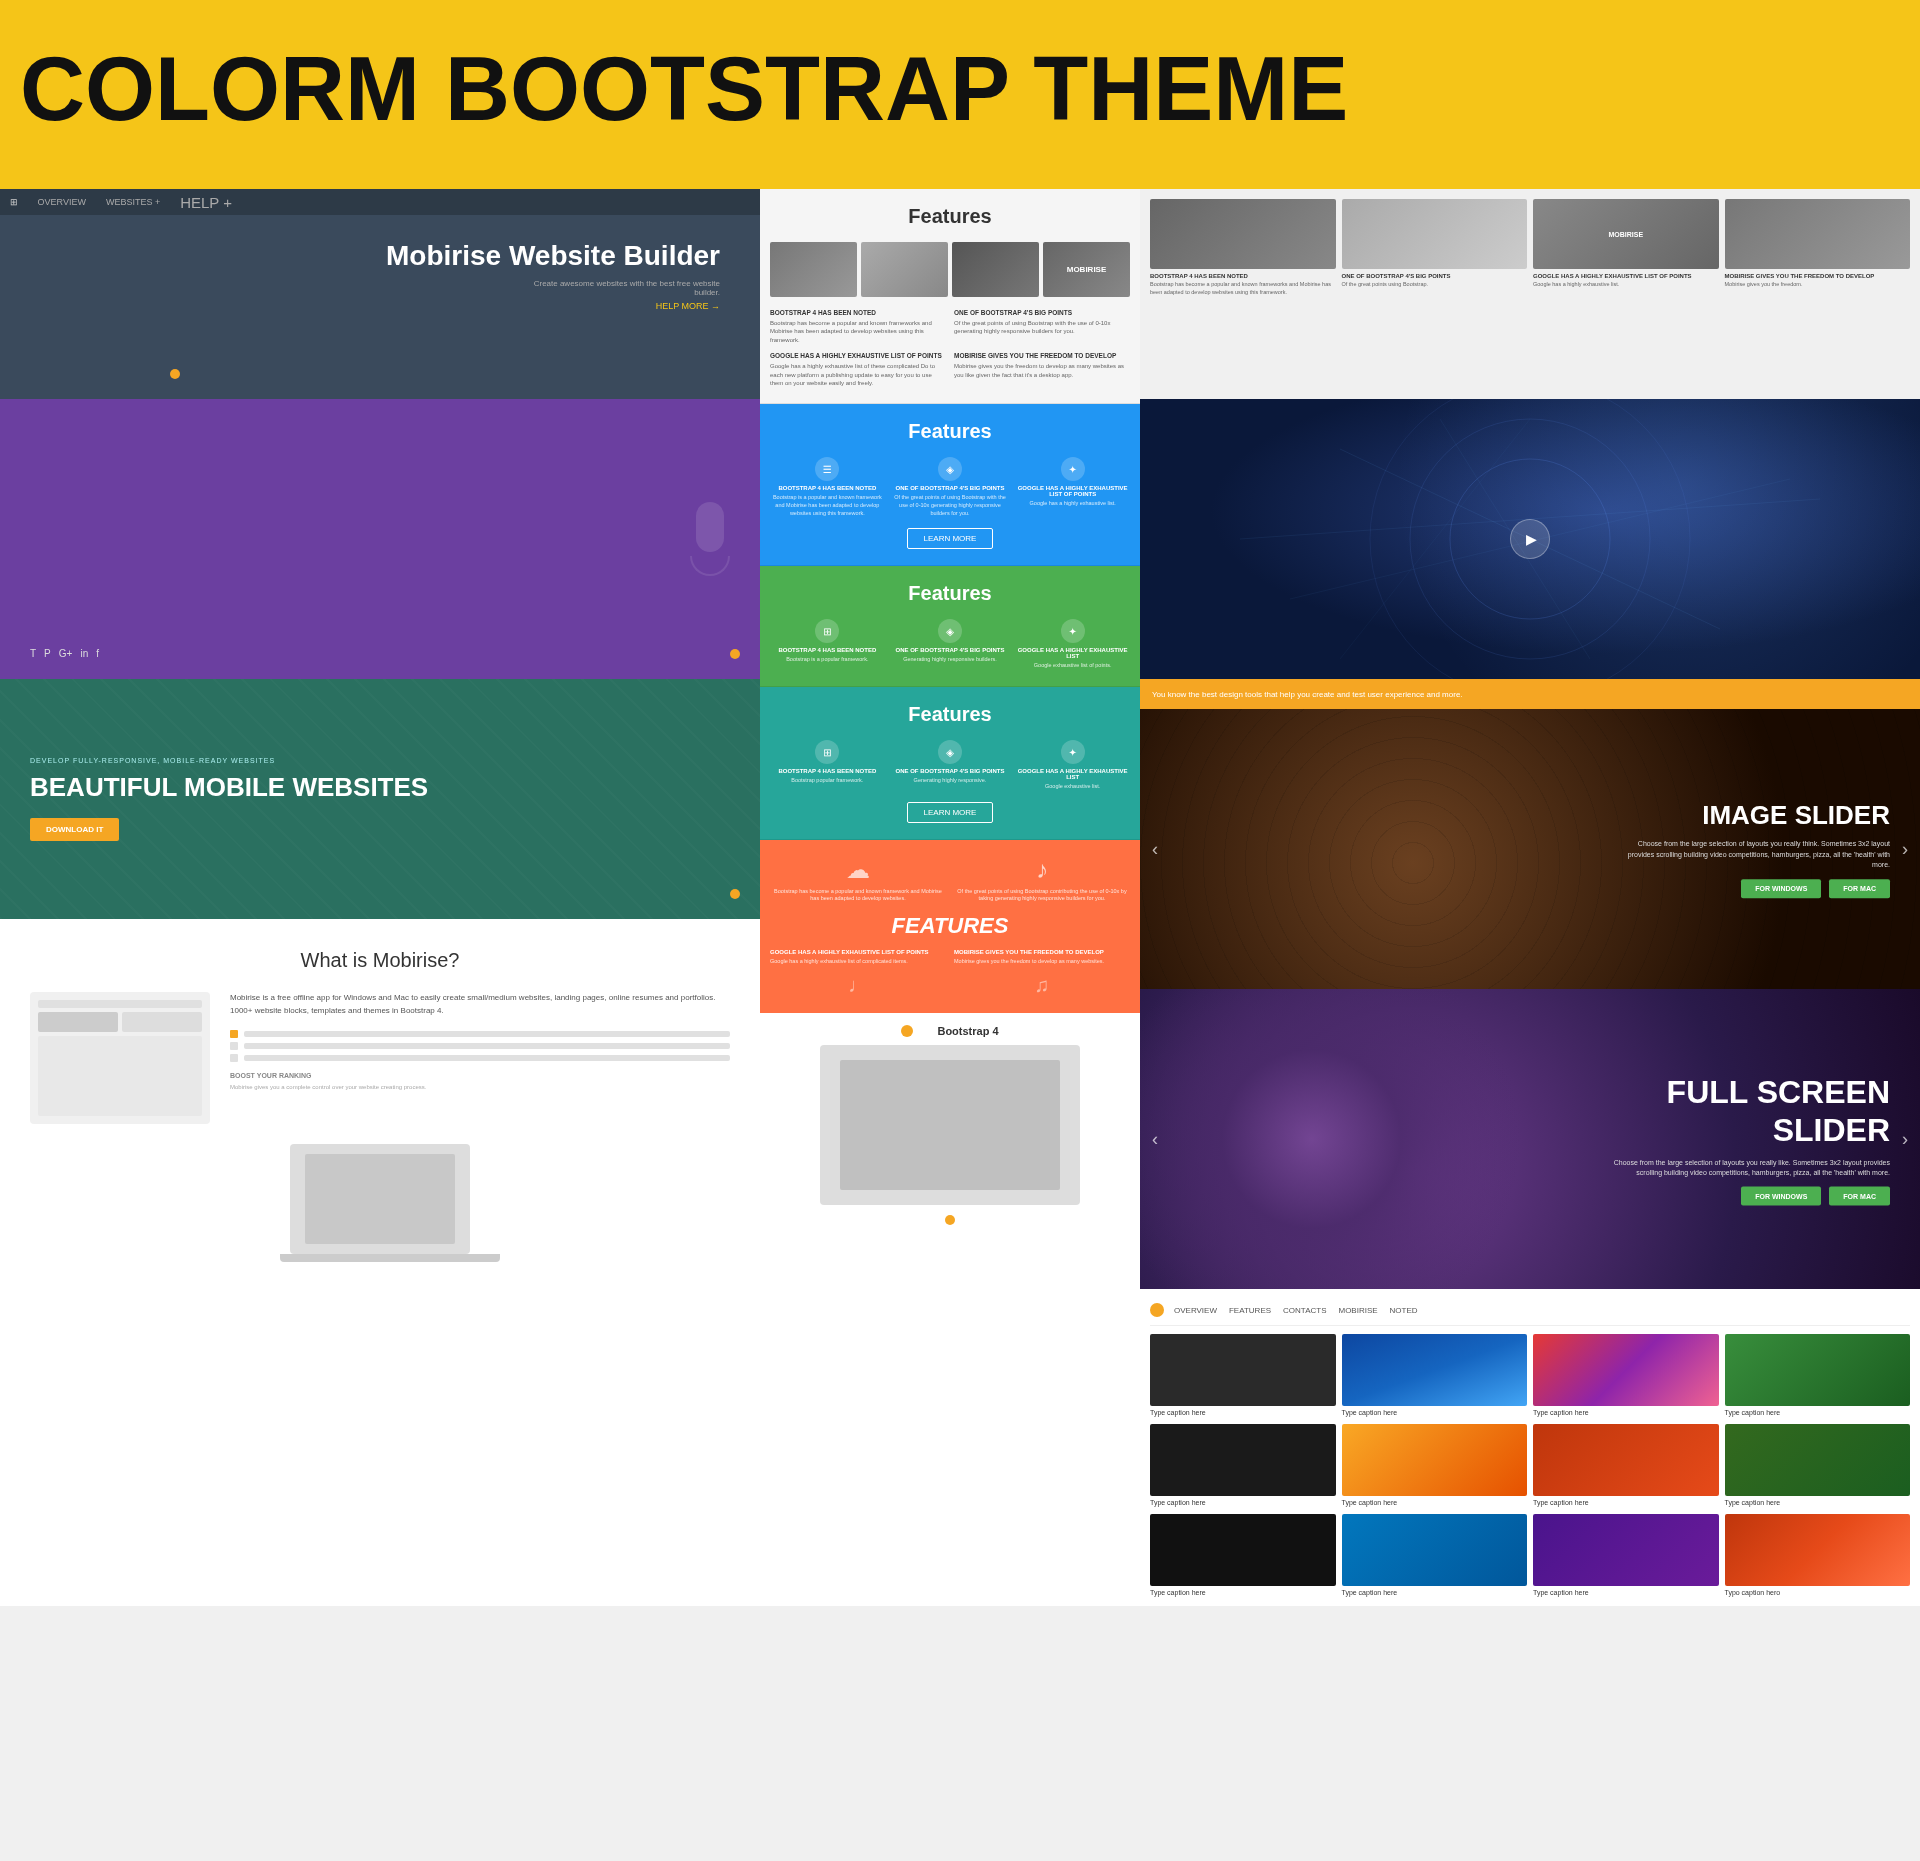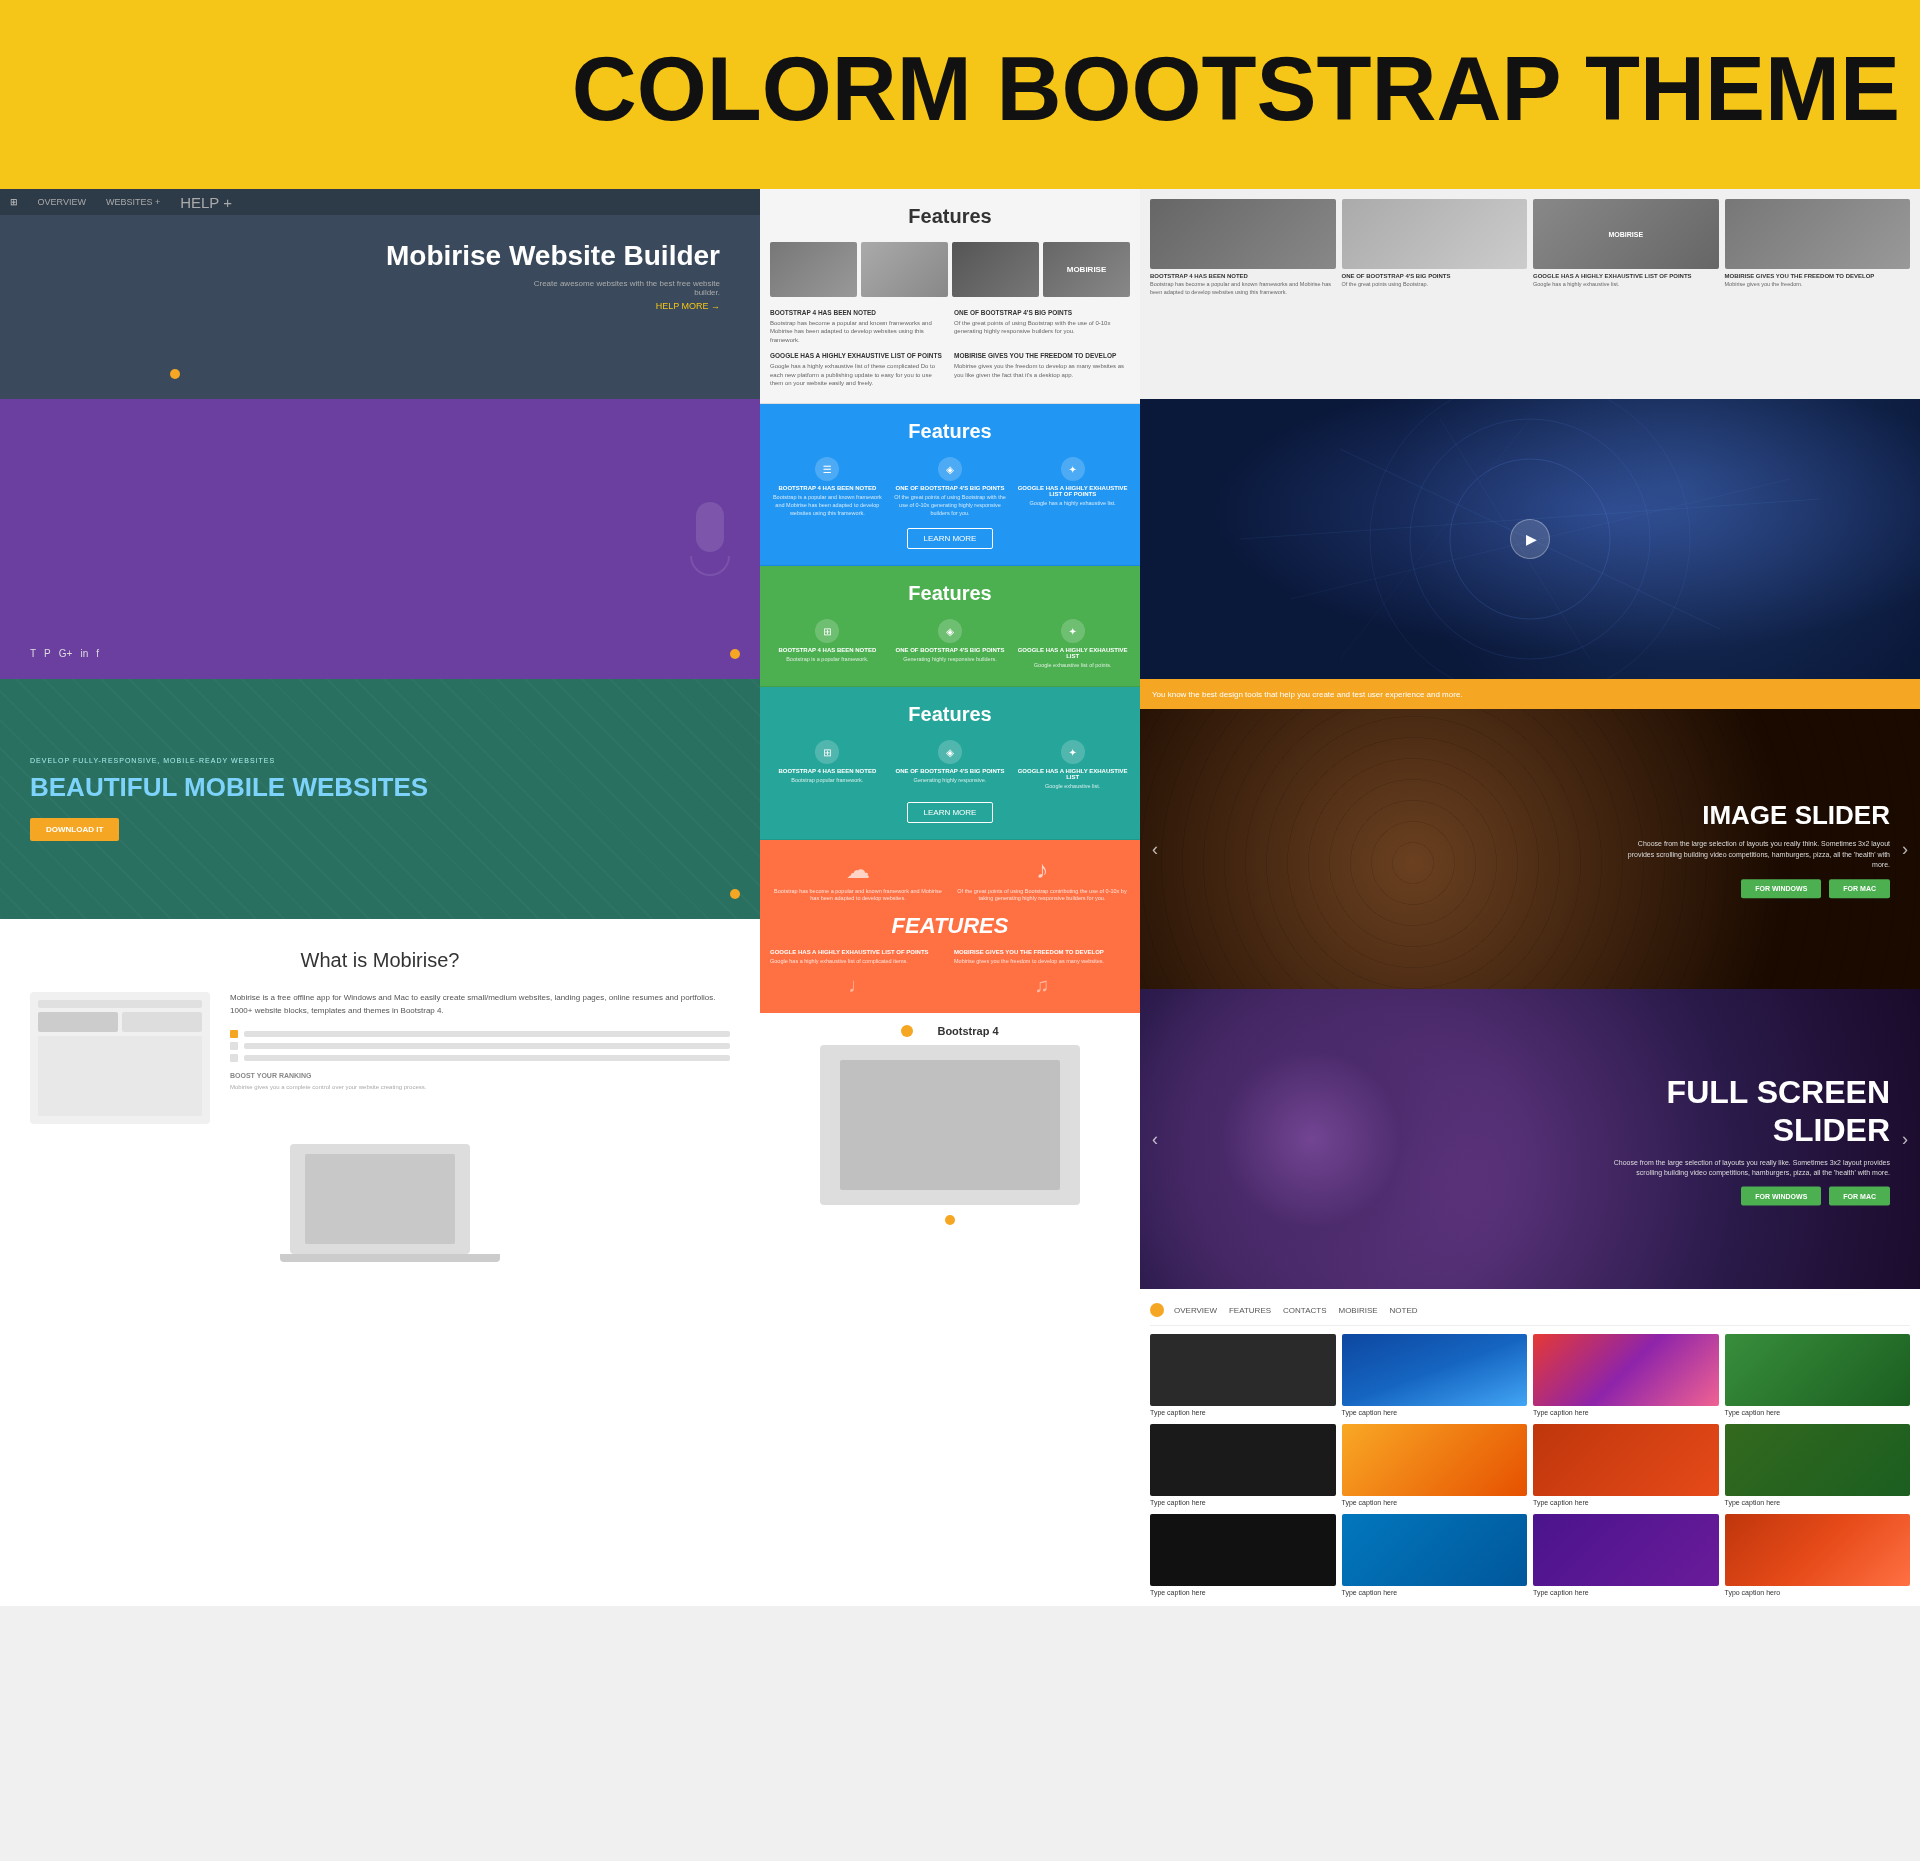--- a/index.html
+++ b/index.html
@@ -1,21 +1,21 @@
 <!DOCTYPE html>
 <html><head>
   <meta charset="utf-8">
   <style>
     * { margin: 0; padding: 0; box-sizing: border-box; }
     body { width: 1920px; min-height: 1861px; font-family: Arial, sans-serif; background: #f0f0f0; overflow-x: hidden; }
   </style>
 </head>
 <body>
 
-<div style="background:#f5c518; text-align:right; padding:40px 20px 50px;">
+<div style="background:#f5c518; text-align:left; padding:40px 20px 50px;">
   <h1 style="font-size:90px; font-weight:900; color:#111; line-height:1.1; text-transform:uppercase; font-family:Arial,sans-serif;">COLORM BOOTSTRAP THEME</h1>
 </div>
 
 <div style="display:grid; grid-template-columns:760px 380px 780px; width:1920px; background:#ccc; gap:0;">
 
   <div style="display:flex; flex-direction:column;">
 
     <div style="background:#3a4a5c; height:210px; position:relative;">
       <div style="position:absolute; top:0; left:0; right:0; height:26px; background:#2d3a47; display:flex; align-items:center; padding:0 10px; gap:20px;">
         <span style="color:#ccc; font-size:9px;">⊞</span>
@@ -43,21 +43,21 @@
         <span style="color:#ddd; font-size:10px;">in</span>
         <span style="color:#ddd; font-size:10px;">f</span>
       </div>
       <div style="position:absolute; bottom:20px; right:20px; width:10px; height:10px; background:#f5a623; border-radius:50%;"></div>
     </div>
 
     <div style="background:#2a7060; height:240px; display:flex; align-items:center; padding:30px; position:relative; overflow:hidden;">
       <div style="position:absolute; inset:0; background:repeating-linear-gradient(45deg, rgba(255,255,255,0.02) 0px, rgba(255,255,255,0.02) 2px, transparent 2px, transparent 20px);"></div>
       <div style="position:relative; z-index:1;">
         <p style="font-size:7px; color:#aee; text-transform:uppercase; letter-spacing:1px; margin-bottom:8px;">DEVELOP FULLY-RESPONSIVE, MOBILE-READY WEBSITES</p>
-        <h2 style="font-size:26px; font-weight:900; color:#7dd3fc; line-height:1.2; text-transform:uppercase;margin-top:7px;">BEAUTIFUL MOBILE WEBSITES</h2>
+        <h2 style="font-size:26px; font-weight:900; color:#ffffff; line-height:1.2; text-transform:uppercase;margin-top:7px;">BEAUTIFUL MOBILE WEBSITES</h2>
         <button style="margin-top:14px; background:#f5a623; color:white; border:none; padding:7px 16px; font-size:8px; font-weight:700; cursor:pointer; border-radius:2px; text-transform:uppercase;">DOWNLOAD IT</button>
       </div>
       <div style="position:absolute; bottom:20px; right:20px; width:10px; height:10px; background:#f5a623; border-radius:50%;"></div>
     </div>
 
     <div style="background:white; flex:1; min-height:340px; display:flex; flex-direction:column; align-items:center; padding:30px 30px 20px;">
       <h3 style="font-size:20px; font-weight:400; color:#333; margin-bottom:20px;">What is Mobirise?</h3>
       <div style="display:flex; gap:20px; width:100%; align-items:flex-start;">
         <div style="width:180px; flex-shrink:0; background:#f0f0f0; border-radius:4px; padding:8px;">
           <div style="background:#e0e0e0; height:8px; border-radius:2px; margin-bottom:4px;"></div>

